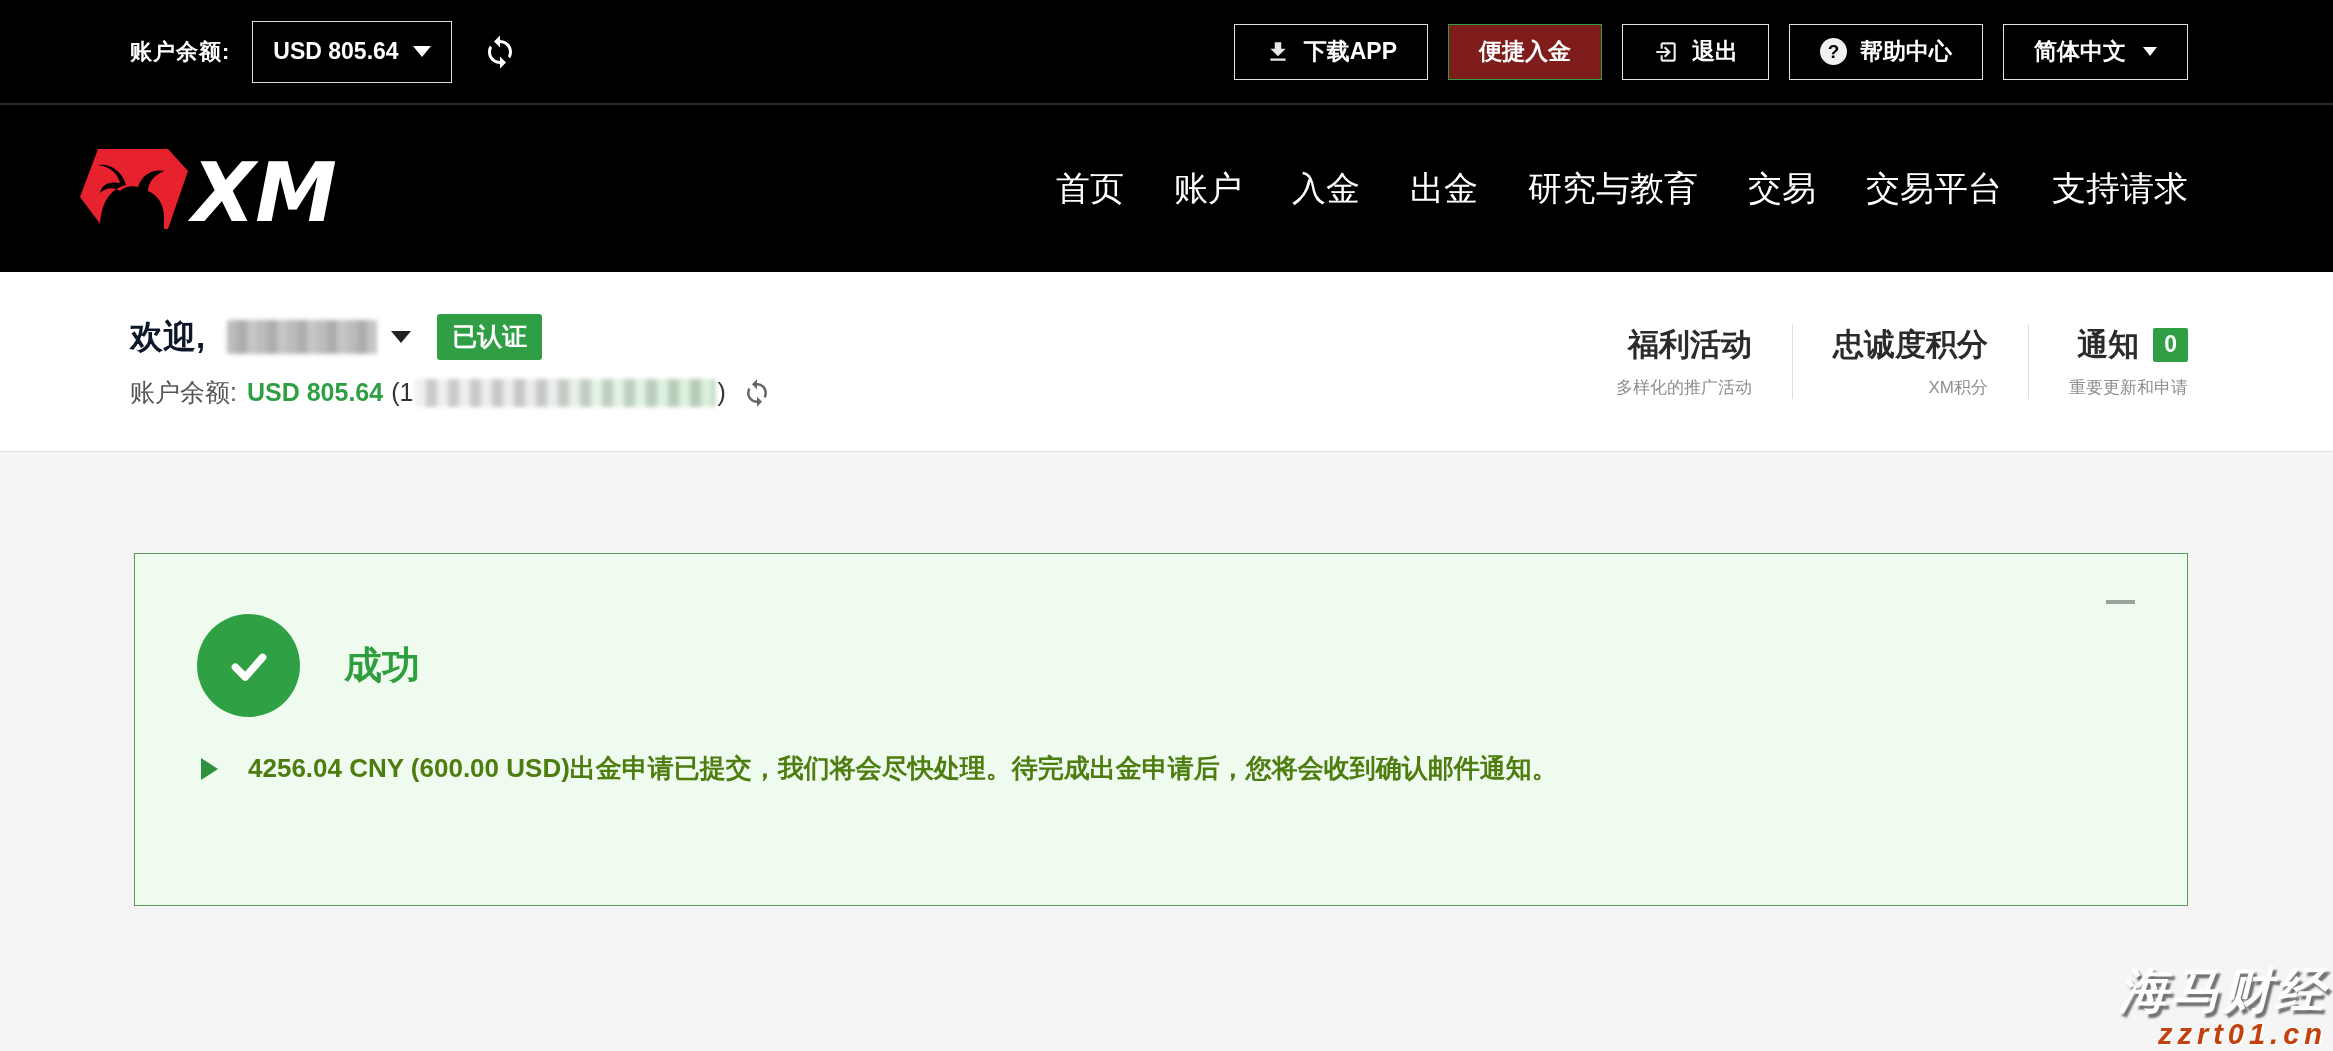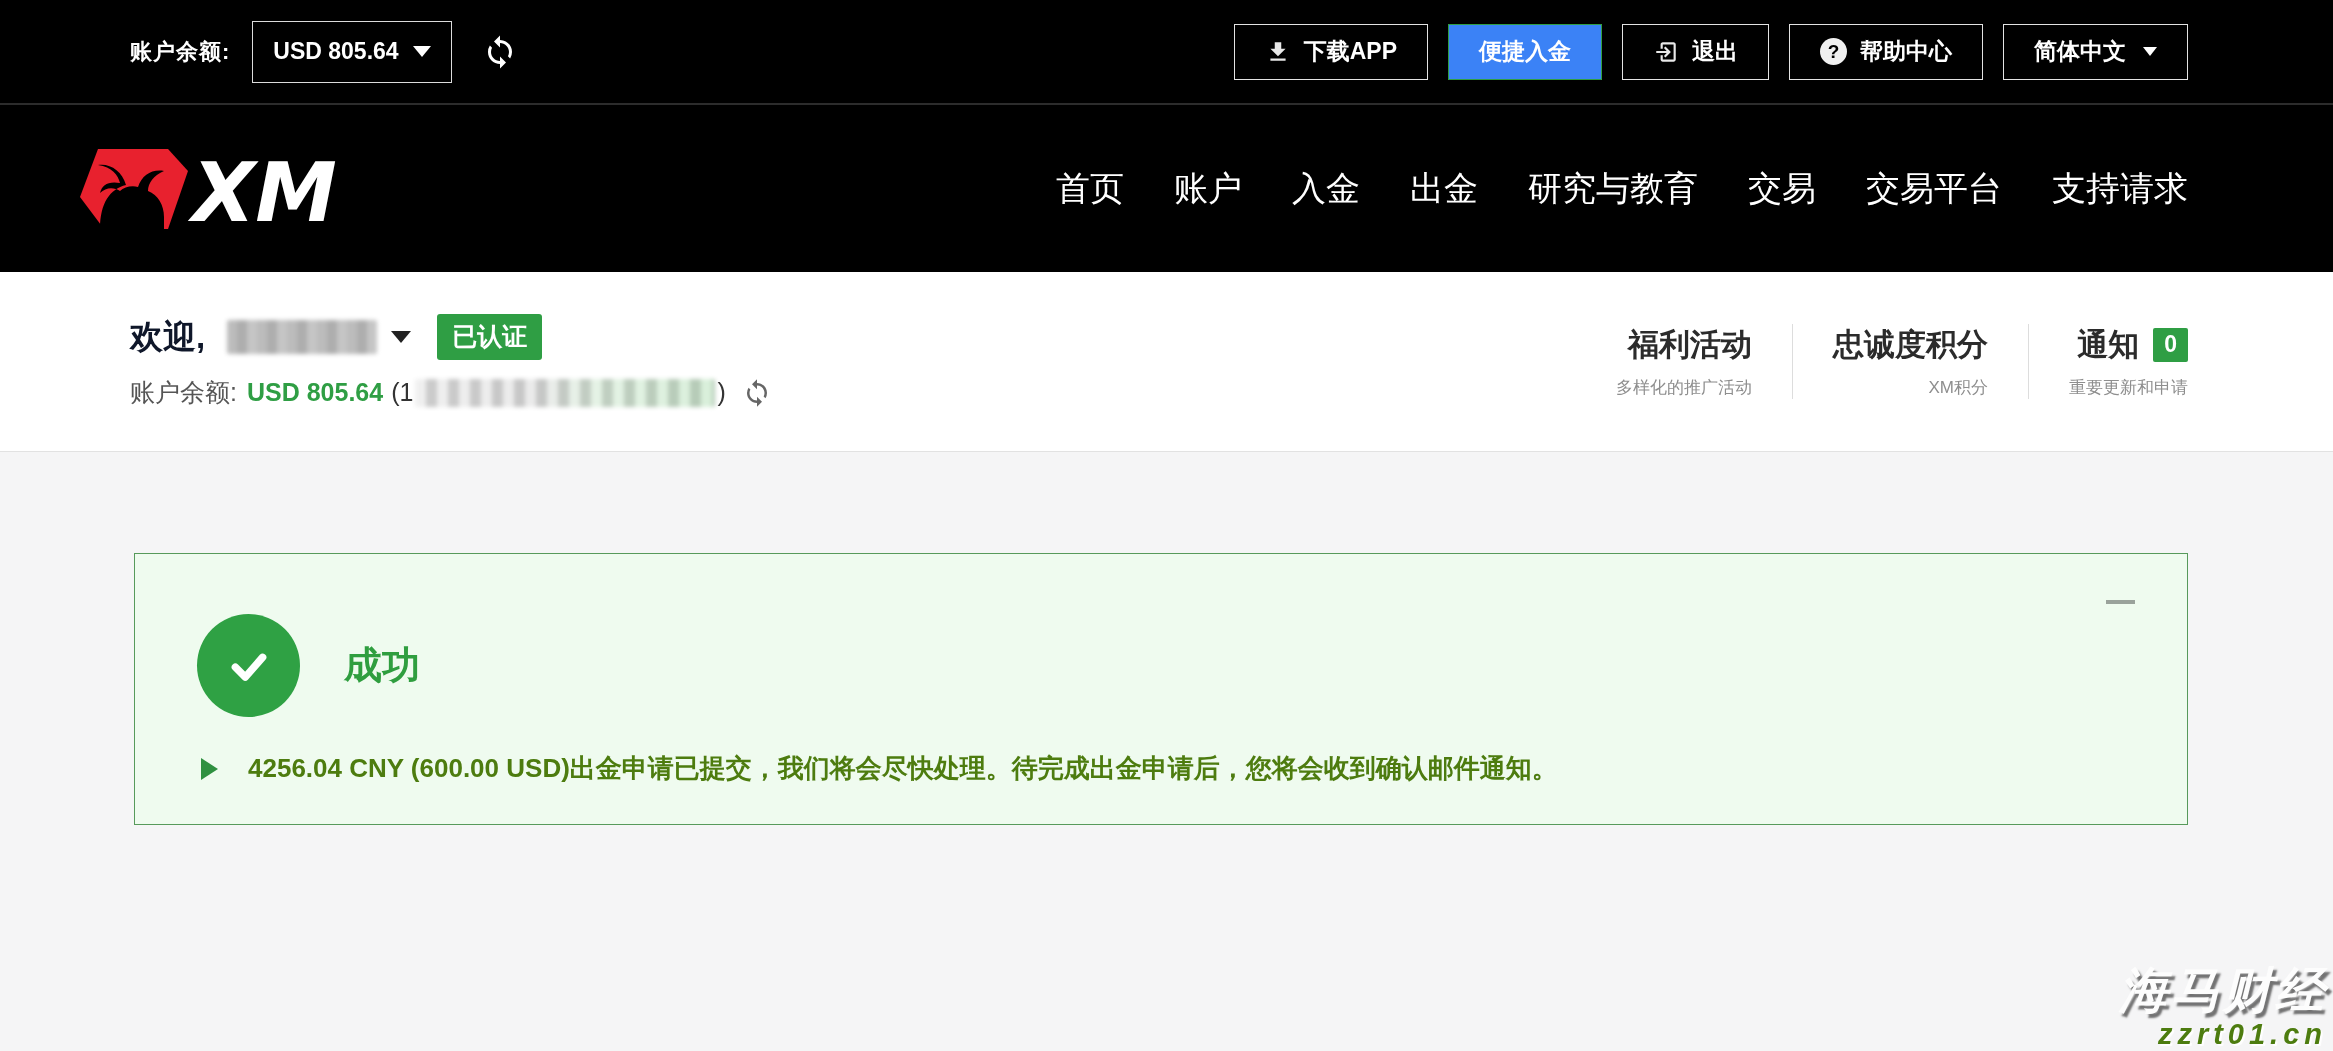--- a/index.html
+++ b/index.html
@@ -17,21 +17,21 @@
   .caret-down-white { width:0; height:0; border-left:9px solid transparent;
                       border-right:9px solid transparent; border-top:11px solid #fff; }
   .tb-sync { margin-left:30px; width:36px; height:36px; cursor:pointer; }
   .tb-sync svg { width:36px; height:36px; fill:#fff; }
   .tb-spacer { flex:1; }
   .tb-buttons { display:flex; align-items:center; gap:20px; }
   .tb-btn { height:56px; display:flex; align-items:center; gap:13px; padding:0 30px;
             border:1px solid #e3e3e3; color:#fff; font-size:23px; font-weight:bold;
             background:#000; cursor:pointer; white-space:nowrap; }
   .tb-btn svg { width:26px; height:26px; fill:#e8e8e8; }
-  .tb-btn.green { background:#3b82f6; border-color:#2f9e44; }
+  .tb-btn.green { background:#7f1d1d; border-color:#2f9e44; }
   .help-circle { width:27px; height:27px; border-radius:50%; background:#f0f0f0; color:#000;
                  font-size:19px; font-weight:bold; display:flex; align-items:center;
                  justify-content:center; }
   .caret-down-small { width:0; height:0; border-left:7px solid transparent;
                       border-right:7px solid transparent; border-top:9px solid #fff; margin-left:4px; }
 
   
   .navbar { height:167px; background:#000; display:flex; align-items:center;
             padding:0 145px 0 70px; }
   .logo { display:flex; align-items:center; cursor:pointer; }
@@ -74,40 +74,40 @@
   .ql-col + .ql-col { border-left:1px solid #ddd; }
   .ql-col:last-child { padding-right:0; }
   .ql-title { font-size:31px; font-weight:bold; color:#2b2b2b; cursor:pointer; white-space:nowrap; }
   .ql-sub { font-size:17px; color:#8e8e8e; margin-top:10px; white-space:nowrap; }
   .ql-badge { display:inline-block; background:#2f9e44; color:#fff; font-size:23px;
               font-weight:bold; padding:3px 11px 4px; border-radius:2px; margin-left:14px;
               vertical-align:3px; }
 
   
   .main { height:599px; position:relative; background:#f5f5f6; }
-  .alert-panel { position:absolute; left:134px; right:145px; top:101px; height:272px;
+  .alert-panel { position:absolute; left:134px; right:145px; top:101px; height:353px;
                  background:#effbef; border:1px solid #579a5b; }
   .alert-collapse { position:absolute; top:46px; right:52px; width:29px; height:4px;
                     background:#9aa29b; cursor:pointer; }
   .alert-head { display:flex; align-items:center; gap:44px; margin:60px 0 0 62px; }
   .check-circle { width:103px; height:103px; border-radius:50%; background:#2fa144;
                   display:flex; align-items:center; justify-content:center; flex:none; }
   .check-circle svg { width:62px; height:62px; }
   .alert-title { font-size:38px; font-weight:bold; color:#2f9e3f; }
   .alert-msg-row { display:flex; align-items:center; margin:34px 0 0 66px; }
   .msg-bullet { width:0; height:0; border-top:11px solid transparent;
                 border-bottom:11px solid transparent; border-left:17px solid #2f9040; flex:none; }
   .alert-message { margin-left:30px; font-size:26px; font-weight:600; color:#4d7c0f; }
 
   
   .watermark { position:absolute; right:6px; bottom:2px; text-align:right;
                font-style:italic; line-height:1.05; pointer-events:none; }
   .wm-line1 { font-size:49px; font-weight:bold; color:#fdfdfd; letter-spacing:3px;
               text-shadow:3px 4px 2px rgba(70,70,70,.75); }
-  .wm-line2 { font-size:29px; font-weight:bold; color:#4d7c0f; letter-spacing:5px;
+  .wm-line2 { font-size:29px; font-weight:bold; color:#c2410c; letter-spacing:5px;
               text-shadow:2px 2px 1px rgba(255,255,255,.95); margin-top:2px; }
 </style>
 </head>
 <body>
 
 <div class="topbar">
   <span class="tb-balance-label">账户余额:</span>
 
   <div class="tb-dropdown">
     <span class="tb-dropdown-value">USD 805.64</span>

